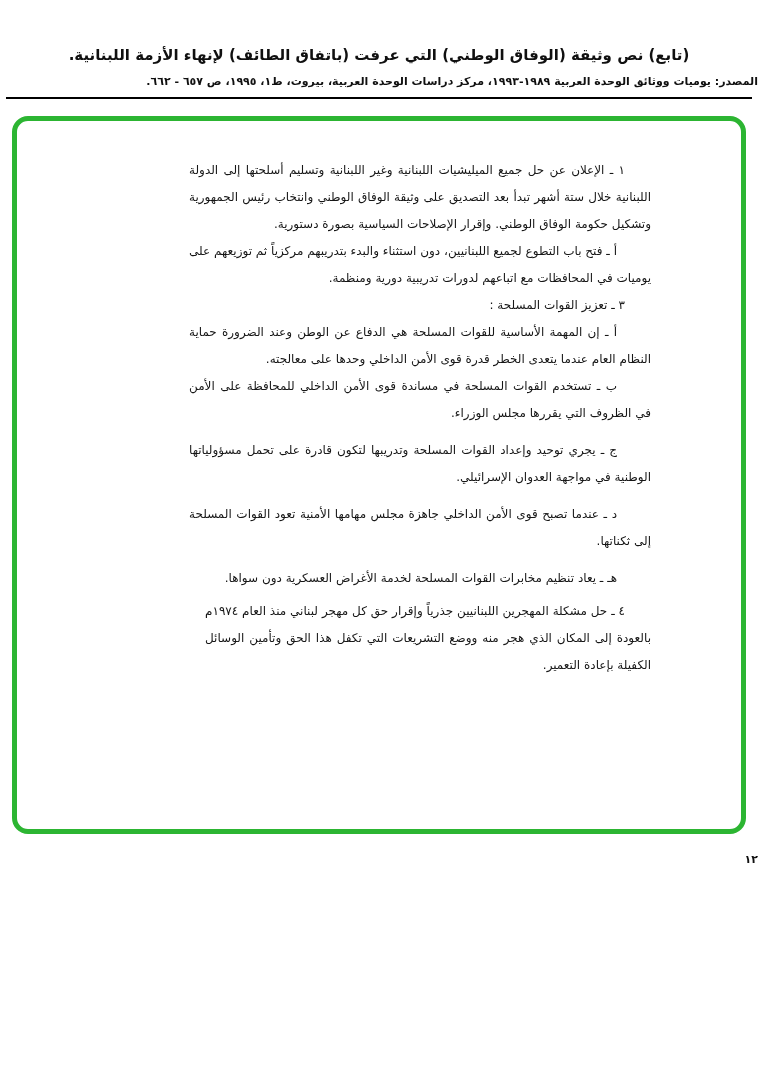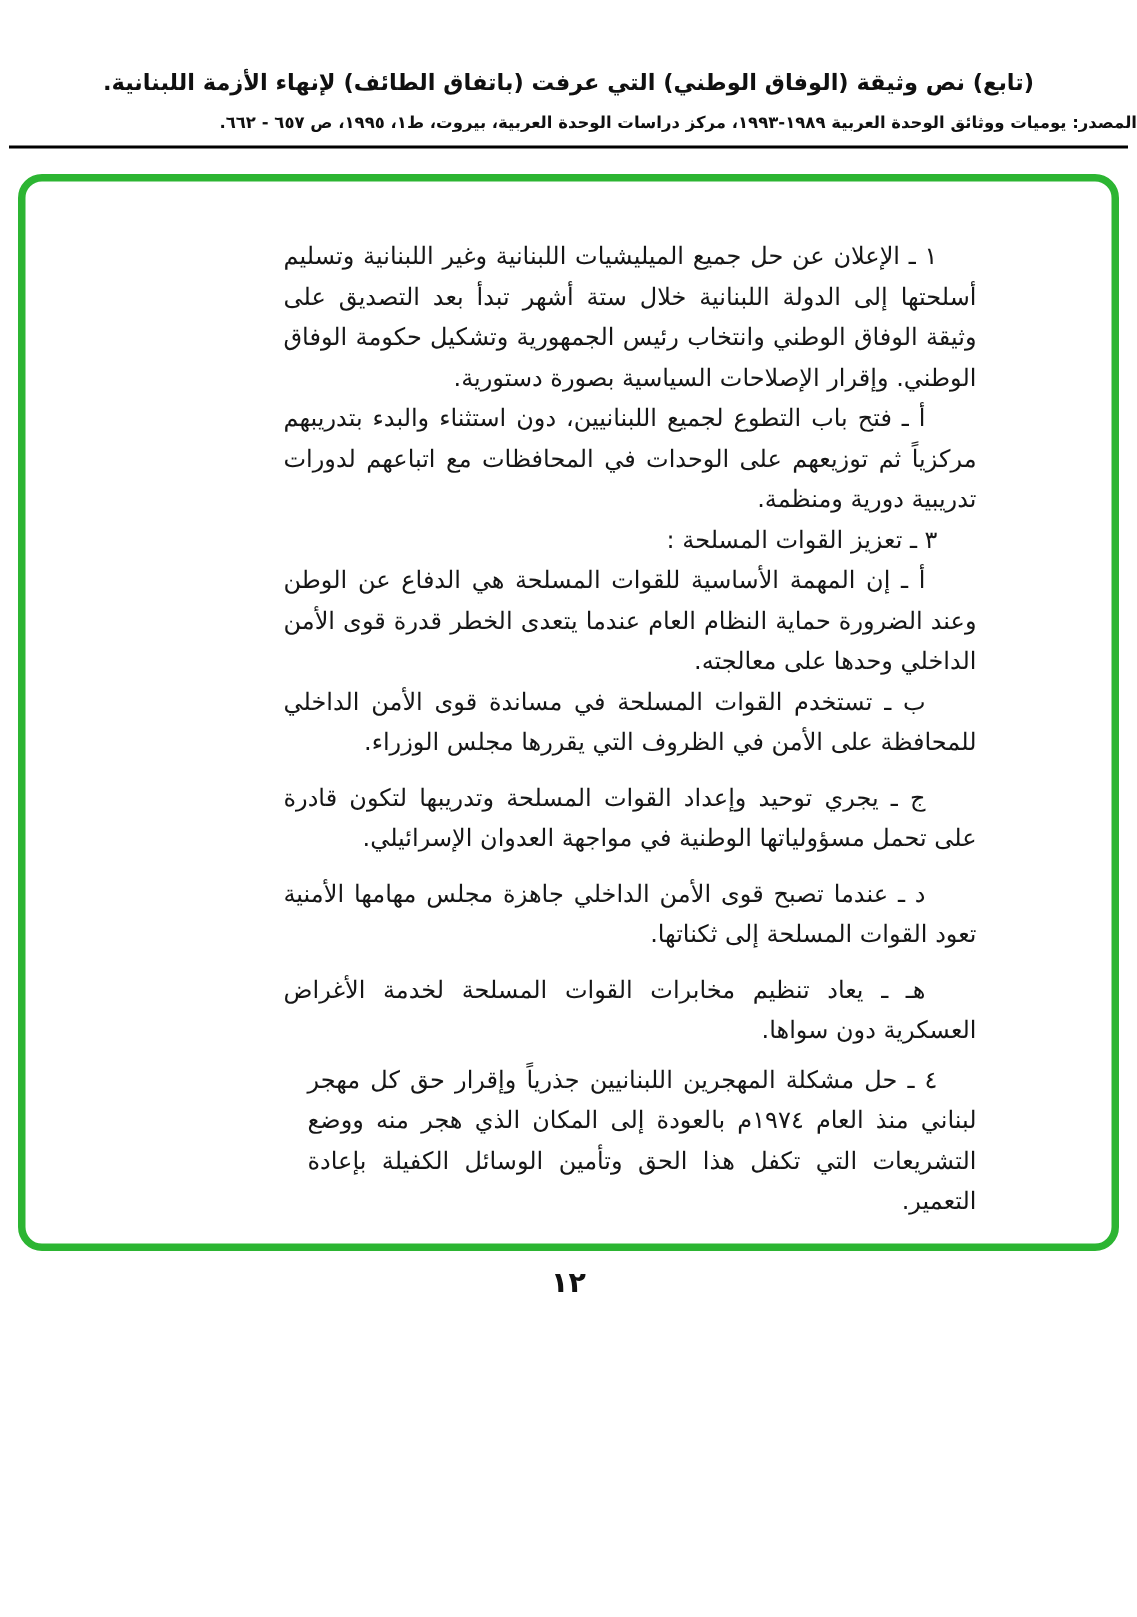--- a/index.html
+++ b/index.html
@@ -50,54 +50,54 @@
     border-radius: 16px;
     background: #ffffff;
   }
   .doc-body {
     position: absolute;
     top: 36px;
     right: 90px;
     width: 462px;
     direction: rtl;
     text-align: justify;
-    font-size: 16px;
+    font-size: 12px;
     line-height: 27px;
     color: #161616;
   }
   .para { text-indent: 26px; }
   .para.sub { text-indent: 34px; }
   .para.gap { margin-top: 10px; }
   .para.gap-sm { margin-top: 6px; margin-left: 16px; }
   .page-number {
     position: absolute;
     bottom: 8px;
     left: 0;
     width: 100%;
-    text-align: center;
-    font-size: 19px;
+    text-align: right;
+    font-size: 11px;
     font-weight: bold;
     color: #111;
   }
 </style>
 </head>
 <body>
 
 <div class="page">
 
   <header class="doc-header">
     <h1 class="doc-title">(تابع) نص وثيقة (الوفاق الوطني) التي عرفت (باتفاق الطائف) لإنهاء الأزمة اللبنانية.</h1>
     <p class="doc-source">المصدر: يوميات ووثائق الوحدة العربية ١٩٨٩-١٩٩٣، مركز دراسات الوحدة العربية، بيروت، ط١، ١٩٩٥، ص ٦٥٧ - ٦٦٢.</p>
     <div class="header-rule"></div>
   </header>
 
   <div class="green-frame">
     <div class="doc-body">
       <p class="para num">١ ـ الإعلان عن حل جميع الميليشيات اللبنانية وغير اللبنانية وتسليم أسلحتها إلى الدولة اللبنانية خلال ستة أشهر تبدأ بعد التصديق على وثيقة الوفاق الوطني وانتخاب رئيس الجمهورية وتشكيل حكومة الوفاق الوطني. وإقرار الإصلاحات السياسية بصورة دستورية.</p>
-      <p class="para sub">أ ـ فتح باب التطوع لجميع اللبنانيين، دون استثناء والبدء بتدريبهم مركزياً ثم توزيعهم على الوحدات في المحافظات مع اتباعهم لدورات تدريبية دورية ومنظمة.</p>
+      <p class="para sub">أ ـ فتح باب التطوع لجميع اللبنانيين، دون استثناء والبدء بتدريبهم مركزياً ثم توزيعهم على يوميات في المحافظات مع اتباعهم لدورات تدريبية دورية ومنظمة.</p>
       <p class="para num">٣ ـ تعزيز القوات المسلحة :</p>
       <p class="para sub">أ ـ إن المهمة الأساسية للقوات المسلحة هي الدفاع عن الوطن وعند الضرورة حماية النظام العام عندما يتعدى الخطر قدرة قوى الأمن الداخلي وحدها على معالجته.</p>
       <p class="para sub">ب ـ تستخدم القوات المسلحة في مساندة قوى الأمن الداخلي للمحافظة على الأمن في الظروف التي يقررها مجلس الوزراء.</p>
       <p class="para sub gap">ج ـ يجري توحيد وإعداد القوات المسلحة وتدريبها لتكون قادرة على تحمل مسؤولياتها الوطنية في مواجهة العدوان الإسرائيلي.</p>
       <p class="para sub gap">د ـ عندما تصبح قوى الأمن الداخلي جاهزة مجلس مهامها الأمنية تعود القوات المسلحة إلى ثكناتها.</p>
       <p class="para sub gap">هـ ـ يعاد تنظيم مخابرات القوات المسلحة لخدمة الأغراض العسكرية دون سواها.</p>
       <p class="para num gap-sm">٤ ـ حل مشكلة المهجرين اللبنانيين جذرياً وإقرار حق كل مهجر لبناني منذ العام ١٩٧٤م بالعودة إلى المكان الذي هجر منه ووضع التشريعات التي تكفل هذا الحق وتأمين الوسائل الكفيلة بإعادة التعمير.</p>
     </div>
   </div>
 

